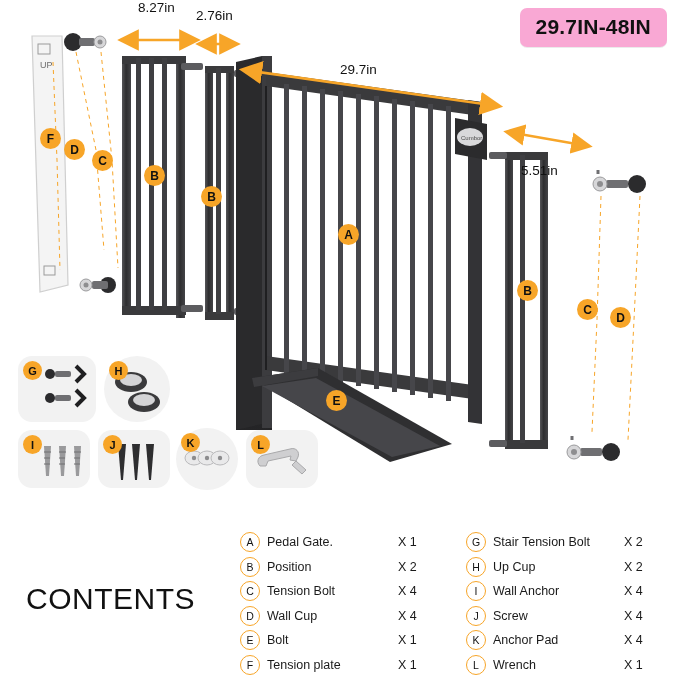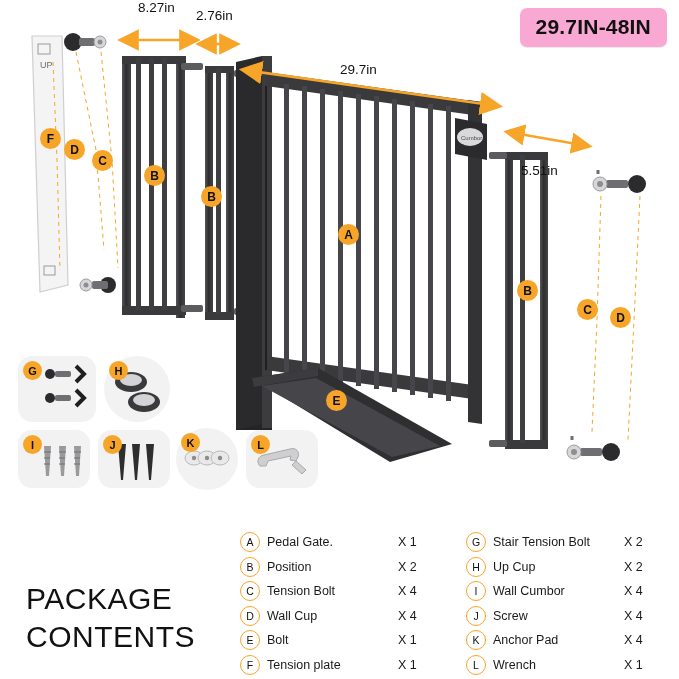--- a/index.html
+++ b/index.html
@@ -302,21 +302,20 @@
   <div class="bub sm" style="left:181px;top:433px;">K</div>
 
   <div class="tray" style="left:246px;top:430px;width:72px;height:58px;"></div>
   <svg style="position:absolute;left:246px;top:430px;" width="72" height="58">
     <path d="M14,36 C10,32 12,26 18,25 L44,19 C50,17 54,22 52,27 L50,31 L44,30 L45,26 L22,31 L20,36 Z" fill="#cfcfd1" stroke="#a9a9ab"></path>
     <path d="M50,31 L60,40 L56,44 L46,35 Z" fill="#cfcfd1" stroke="#a9a9ab"></path>
   </svg>
   <div class="bub sm" style="left:251px;top:435px;">L</div>
 
   <div class="pkg">
-    <div>PACKAGE</div>
     <div>CONTENTS</div>
   </div>
 
   <div class="contents">
     <div class="clist">
       <div class="ccol">
         <div class="crow">
           <span class="c-b">A</span>
           <span class="c-n">Pedal Gate.</span>
           <span class="c-q">X 1</span>
@@ -354,21 +353,21 @@
           <span class="c-n">Stair Tension Bolt</span>
           <span class="c-q">X 2</span>
         </div>
         <div class="crow">
           <span class="c-b">H</span>
           <span class="c-n">Up Cup</span>
           <span class="c-q">X 2</span>
         </div>
         <div class="crow">
           <span class="c-b">I</span>
-          <span class="c-n">Wall Cumbor</span>
+          <span class="c-n">Wall Anchor</span>
           <span class="c-q">X 4</span>
         </div>
         <div class="crow">
           <span class="c-b">J</span>
           <span class="c-n">Screw</span>
           <span class="c-q">X 4</span>
         </div>
         <div class="crow">
           <span class="c-b">K</span>
           <span class="c-n">Anchor Pad</span>

